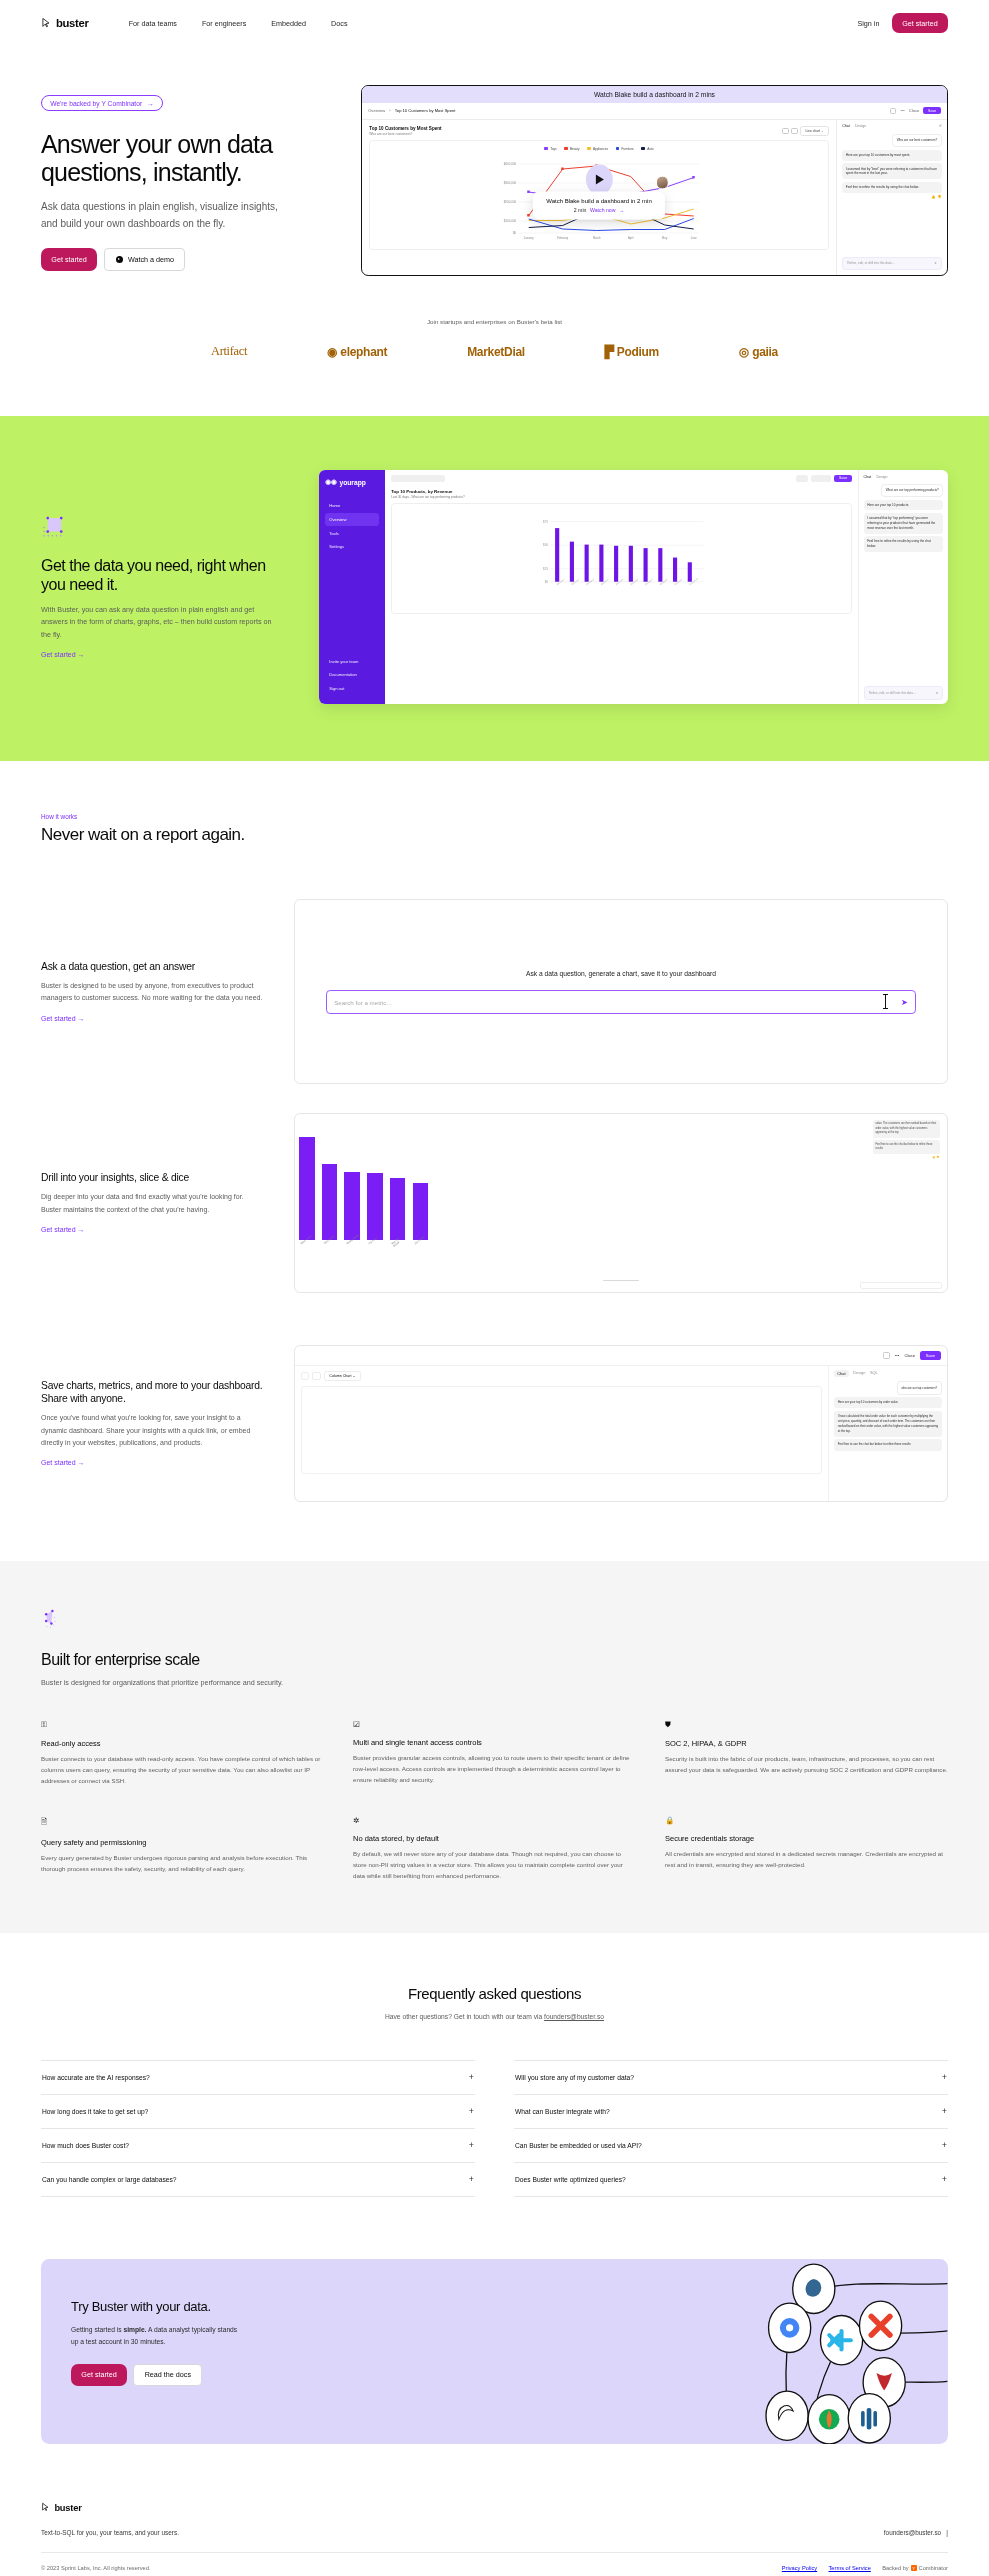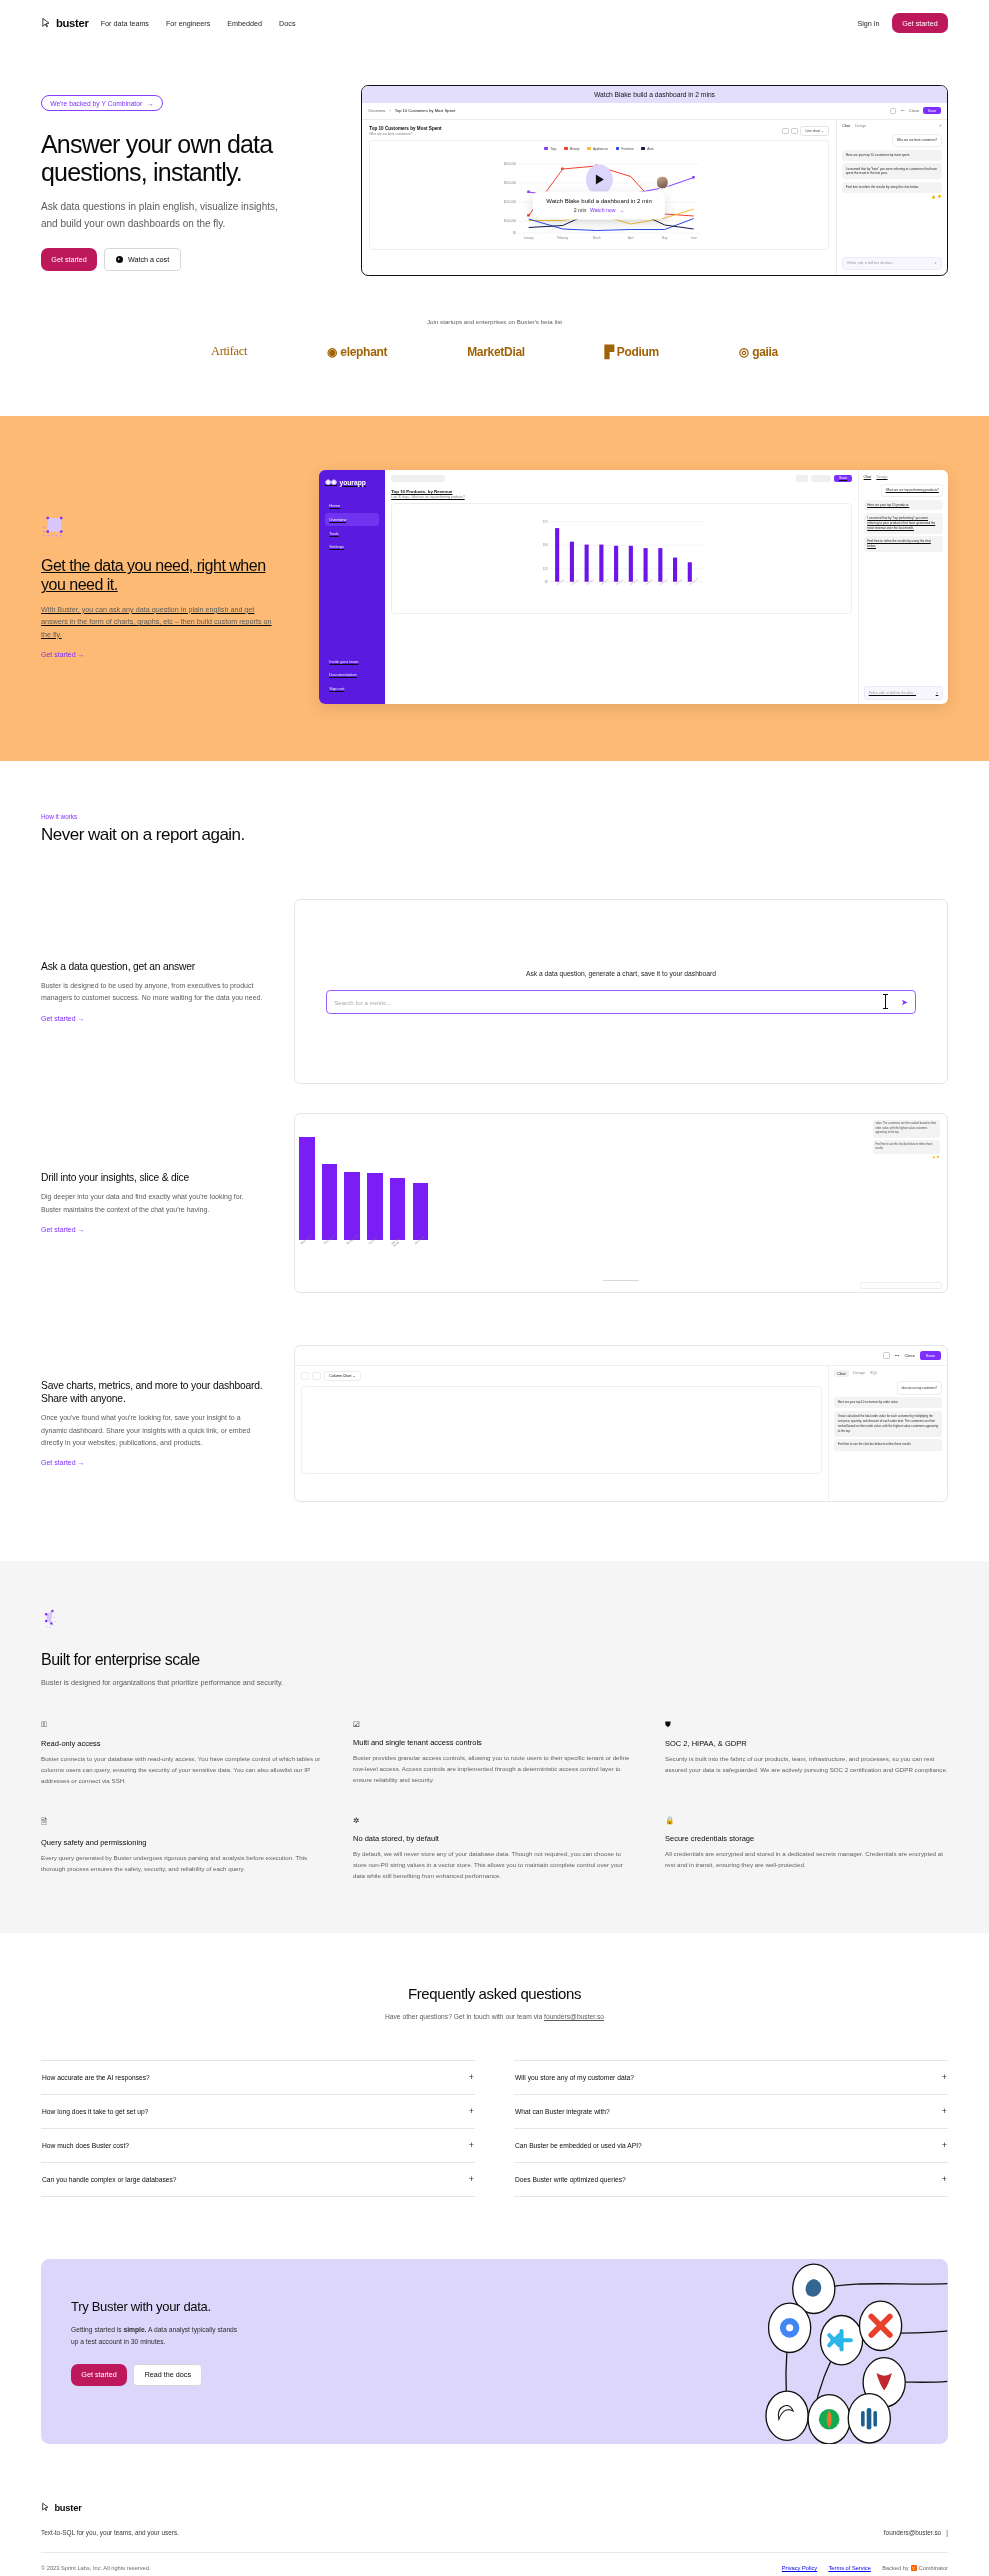--- a/index.html
+++ b/index.html
@@ -8,21 +8,21 @@
     font-family: "Liberation Sans", sans-serif;
     background: #ffffff;
     color: #0a0a0a;
     -webkit-font-smoothing: antialiased;
   }
 
   
   .nav { height: 46px; display: flex; align-items: center; padding: 0 41px; background: #fff; }
   .logo { display: flex; align-items: center; gap: 3.6px; font-size: 11.3px; font-weight: 700; letter-spacing: -0.3px; }
   .logo svg { display: block; }
-  .nav-links { display: flex; align-items: flex-end; gap: 17px; margin-left: 12px; }
+  .nav-links { display: flex; align-items: flex-end; gap: 25px; margin-left: 40px; }
   .nav-links a { font-size: 7.2px; color: #1f1f1f; text-decoration: none; }
   .nav-right { margin-left: auto; display: flex; align-items: center; gap: 12.4px; }
   .nav-signin { font-size: 7.2px; color: #1f1f1f; text-decoration: none; }
   .btn-dark {
     background: #be185d; color: #fff; border: none; border-radius: 7px;
     font-size: 7.2px; padding: 5.7px 10.3px; cursor: pointer; font-family: inherit;
   }
 
   
   .hero { display: flex; padding: 39px 41px 0 41px; gap: 31px; }
@@ -93,21 +93,21 @@
   .avatar-v { position:absolute; width: 13.4px; height:13.4px; border-radius:50%; background: linear-gradient(160deg,#c9a98f,#6d5040); right: -4.1px; top: -15.5px; border:1px solid #fff;}
 
   
   .logos-wrap { text-align:center; padding: 42px 0 0; }
   .logos-cap { font-size: 6.2px; color:#5e5e5e; }
   .logos { display:flex; justify-content:space-between; align-items:center; width: 567px; margin: 19.6px auto 0; }
   .logo-item { font-size: 12px; font-weight: 700; color:#a16207; display:flex; align-items:center; gap:3.1px; letter-spacing:-0.3px;}
   .logo-item.serif { font-family:"Liberation Serif", serif; font-weight:400; font-size: 12.4px;}
 
   
-  .sec-grey { background:#fdba74; margin-top: 57px; padding: 54px 0 57px; text-decoration: underline; }
+  .sec-grey { background:#bef264; margin-top: 57px; padding: 54px 0 57px; }
   .two-col { display:flex; gap: 36px; align-items:center; padding: 0 41px;}
   .col-text { width: 242px; }
   .deco { width: 28px; height: 28px; position:relative; margin-bottom: 13.4px;}
   h2.sec-title { font-size: 16px; line-height:1.2; letter-spacing:-0.5px; font-weight:400; }
   .sec-body { font-size: 7.2px; line-height: 1.72; color:#5b5b5b; margin-top: 9.3px; }
   .link-arrow { display:inline-block; margin-top: 10.3px; font-size: 7px; color:#7c2fff; text-decoration:none;}
 
   
   .pmock { flex:1; display:flex; border-radius: 6.2px; overflow:hidden; box-shadow:0 4.1px 15.5px rgba(0,0,0,.10); background:#fff; min-height: 234px; }
   .pside { width: 66px; background:#5b1ae0; color:#fff; padding: 8.2px 6.2px; font-size: 4.1px; display:flex; flex-direction:column;}
@@ -239,21 +239,21 @@
     <div class="pill">
       <span>We're backed by Y Combinator</span>
       <span>→</span>
     </div>
     <h1 class="hero-title">Answer your own data questions, instantly.</h1>
     <p class="hero-sub">Ask data questions in plain english, visualize insights, and build your own dashboards on the fly.</p>
     <div class="hero-btns">
       <button class="btn-dark">Get started</button>
       <button class="btn-outline">
         <span class="play-dot"></span>
-        <span>Watch a cost</span>
+        <span>Watch a demo</span>
       </button>
     </div>
   </div>
 
   <div class="hero-right">
     <div class="appcard">
       <div class="app-banner">Watch Blake build a dashboard in 2 mins</div>
       <div class="app-topbar">
         <span>Overview</span>
         <span>›</span>

